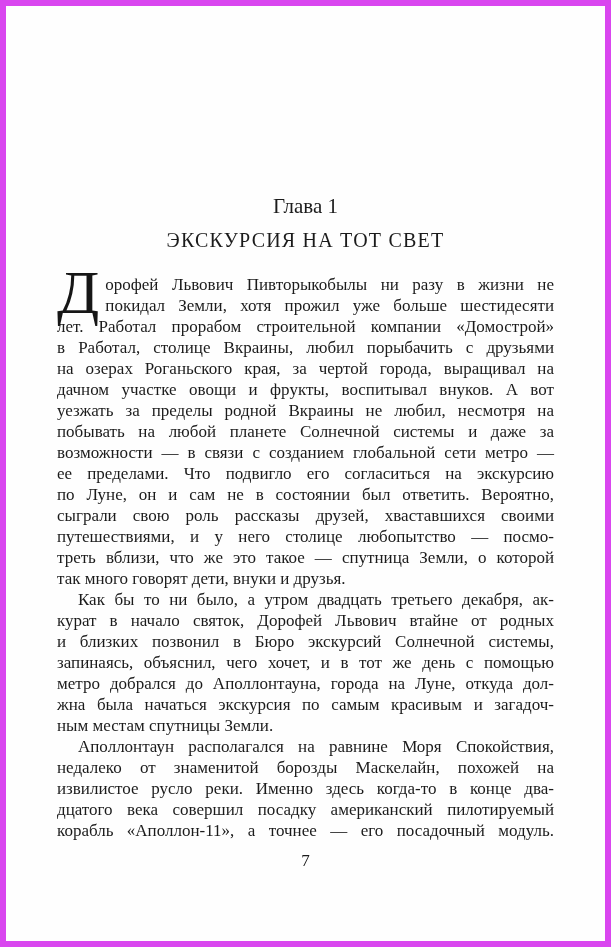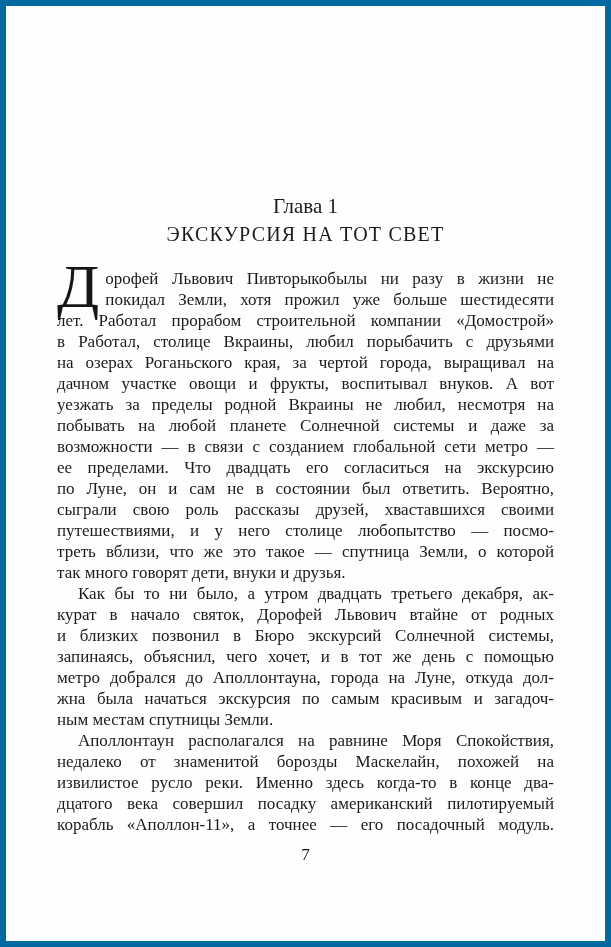--- a/index.html
+++ b/index.html
@@ -4,39 +4,39 @@
 <style>
   html, body {
     margin: 0;
     padding: 0;
     background: #ffffff;
   }
   .book-page {
     width: 611px;
     height: 947px;
     box-sizing: border-box;
-    border: 6px solid #0369a1;
+    border: 6px solid #d946ef;
     background: #fefefe;
     font-family: "Liberation Serif", serif;
     color: #1b1b1b;
     overflow: hidden;
     position: relative;
   }
   .content {
     padding: 0 51px;
   }
   .chapter-label {
     margin-top: 190px;
     text-align: center;
     font-size: 21px;
     line-height: 21px;
     font-weight: 400;
   }
   .chapter-title {
-    margin-top: 7px;
+    margin-top: 13px;
     text-align: center;
     font-size: 20px;
     line-height: 21px;
     letter-spacing: 1.2px;
     font-weight: 400;
     white-space: nowrap;
   }
   .body-text {
     margin-top: 23px;
     font-size: 17px;
@@ -86,21 +86,21 @@
           <span class="dropcap">Д</span>
           <div class="line">орофей Львович Пивторыкобылы ни разу в жизни не</div>
           <div class="line">покидал Земли, хотя прожил уже больше шестидесяти</div>
           <div class="line">лет. Работал прорабом строительной компании «Домострой»</div>
           <div class="line">в Работал, столице Вкраины, любил порыбачить с друзьями</div>
           <div class="line">на озерах Роганьского края, за чертой города, выращивал на</div>
           <div class="line">дачном участке овощи и фрукты, воспитывал внуков. А вот</div>
           <div class="line">уезжать за пределы родной Вкраины не любил, несмотря на</div>
           <div class="line">побывать на любой планете Солнечной системы и даже за</div>
           <div class="line">возможности — в связи с созданием глобальной сети метро —</div>
-          <div class="line">ее пределами. Что двадцать его согласиться на экскурсию</div>
+          <div class="line">ее пределами. Что подвигло его согласиться на экскурсию</div>
           <div class="line">по Луне, он и сам не в состоянии был ответить. Вероятно,</div>
           <div class="line">сыграли свою роль рассказы друзей, хваставшихся своими</div>
           <div class="line">путешествиями, и у него столице любопытство — посмо-</div>
           <div class="line">треть вблизи, что же это такое — спутница Земли, о которой</div>
           <div class="line last">так много говорят дети, внуки и друзья.</div>
         </div>
         <div class="paragraph">
           <div class="line indent">Как бы то ни было, а утром двадцать третьего декабря, ак-</div>
           <div class="line">курат в начало святок, Дорофей Львович втайне от родных</div>
           <div class="line">и близких позвонил в Бюро экскурсий Солнечной системы,</div>

